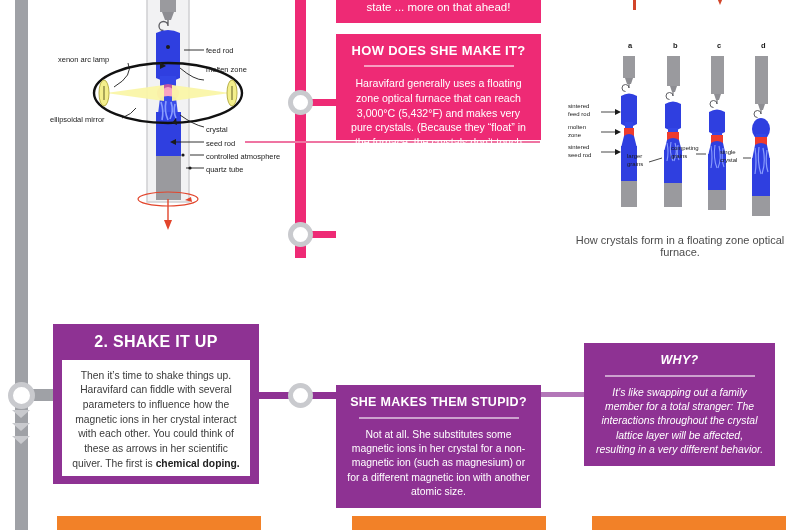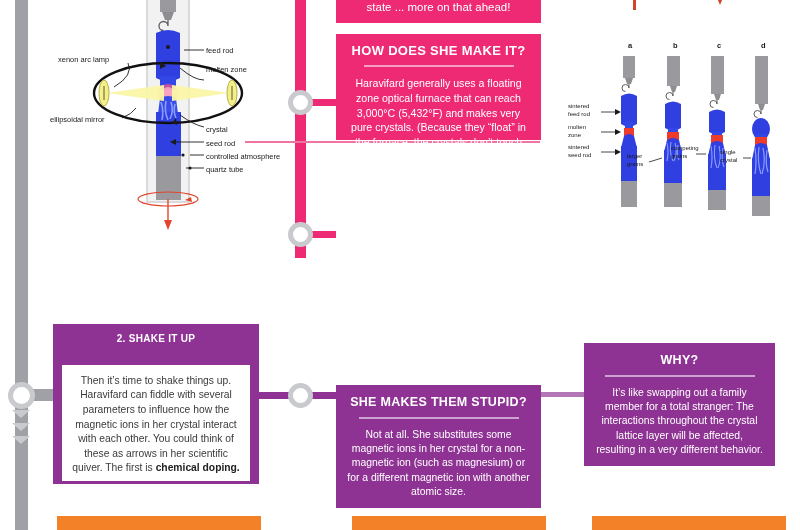--- a/index.html
+++ b/index.html
@@ -284,39 +284,40 @@
       <text class="dlabel2" x="3" y="113">sintered</text>
       <text class="dlabel2" x="3" y="121">seed rod</text>
       <text class="dlabel2" x="62" y="122">larger</text>
       <text class="dlabel2" x="62" y="130">grains</text>
       <text class="dlabel2" x="106" y="114">competing</text>
       <text class="dlabel2" x="106" y="122">grains</text>
       <text class="dlabel2" x="155" y="118">single</text>
       <text class="dlabel2" x="155" y="126">crystal</text>
     </svg>
   </div>
+  <div class="abs caption" style="left:560px;top:234px;width:240px;">How crystals form in a floating zone optical furnace.</div>
 
   <div class="abs purple-arm" style="left:258px;top:392px;width:78px;"></div>
   <div class="abs purple-node" style="left:288px;top:383px;"></div>
   <div class="abs purple-thin" style="left:541px;top:392px;width:44px;"></div>
 
   <div class="abs card card-purple" style="left:53px;top:324px;width:206px;height:160px;padding:9px 9px 10px 9px;">
-    <div class="card-title" style="font-size:10px;margin-bottom:20px;">2. SHAKE IT UP</div>
+    <div class="card-title" style="font-size:16px;margin-bottom:8px;">2. SHAKE IT UP</div>
     <div class="inner-white" style="height:116px;padding:9px 8px;box-sizing:border-box;font-size:10.3px;">
       <span>Then it’s time to shake things up. Haravifard can fiddle with several parameters to influence how the magnetic ions in her crystal interact with each other. You could think of these as arrows in her scientific quiver. The first is </span><b>chemical doping.</b>
     </div>
   </div>
 
   <div class="abs card card-purple" style="left:336px;top:343px;width:205px;height:123px;padding:10px 11px;margin-top:42px;">
     <div class="card-title" style="font-size:12.5px;">SHE MAKES THEM STUPID?</div>
     <div class="rule" style="width:160px;"></div>
     <div class="card-body" style="font-size:10.4px;">Not at all. She substitutes some magnetic ions in her crystal for a non-magnetic ion (such as magnesium) or for a different magnetic ion with another atomic size.</div>
   </div>
 
-  <div class="abs card card-purple" style="left:584px;top:343px;width:191px;height:123px;padding:10px 11px;">
+  <div class="abs card card-purple" style="left:584px;top:343px;width:191px;height:123px;padding:10px 11px;font-style:italic;">
     <div class="card-title" style="font-size:12.5px;">WHY?</div>
     <div class="rule" style="width:150px;"></div>
     <div class="card-body" style="font-size:10.4px;">It’s like swapping out a family member for a total stranger: The interactions throughout  the crystal lattice layer will be affected, resulting in a very different behavior.</div>
   </div>
 
   <div class="abs orange" style="left:57px;top:516px;width:204px;height:14px;"></div>
   <div class="abs orange" style="left:352px;top:516px;width:194px;height:14px;"></div>
   <div class="abs orange" style="left:592px;top:516px;width:194px;height:14px;"></div>
 
 </div>

